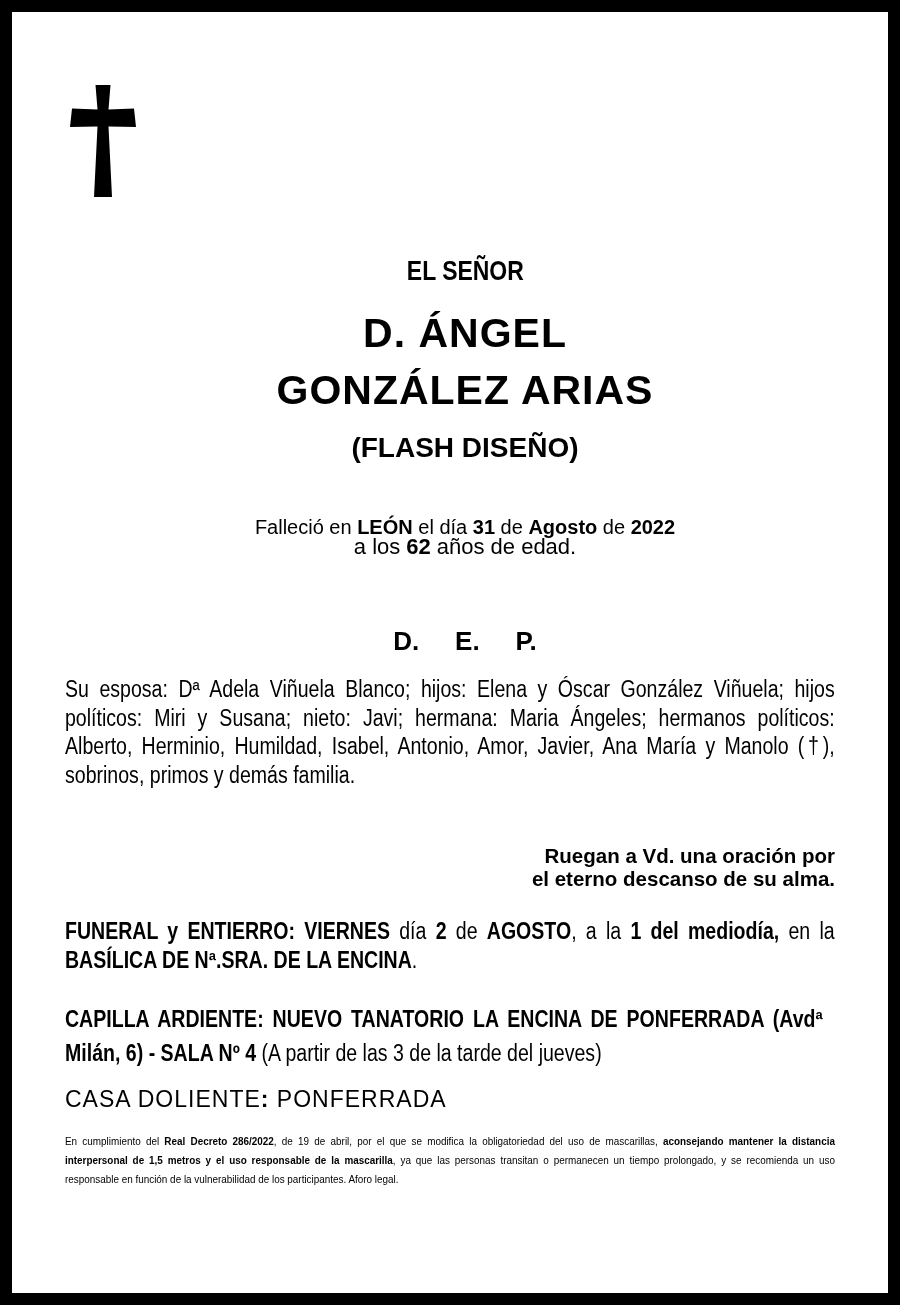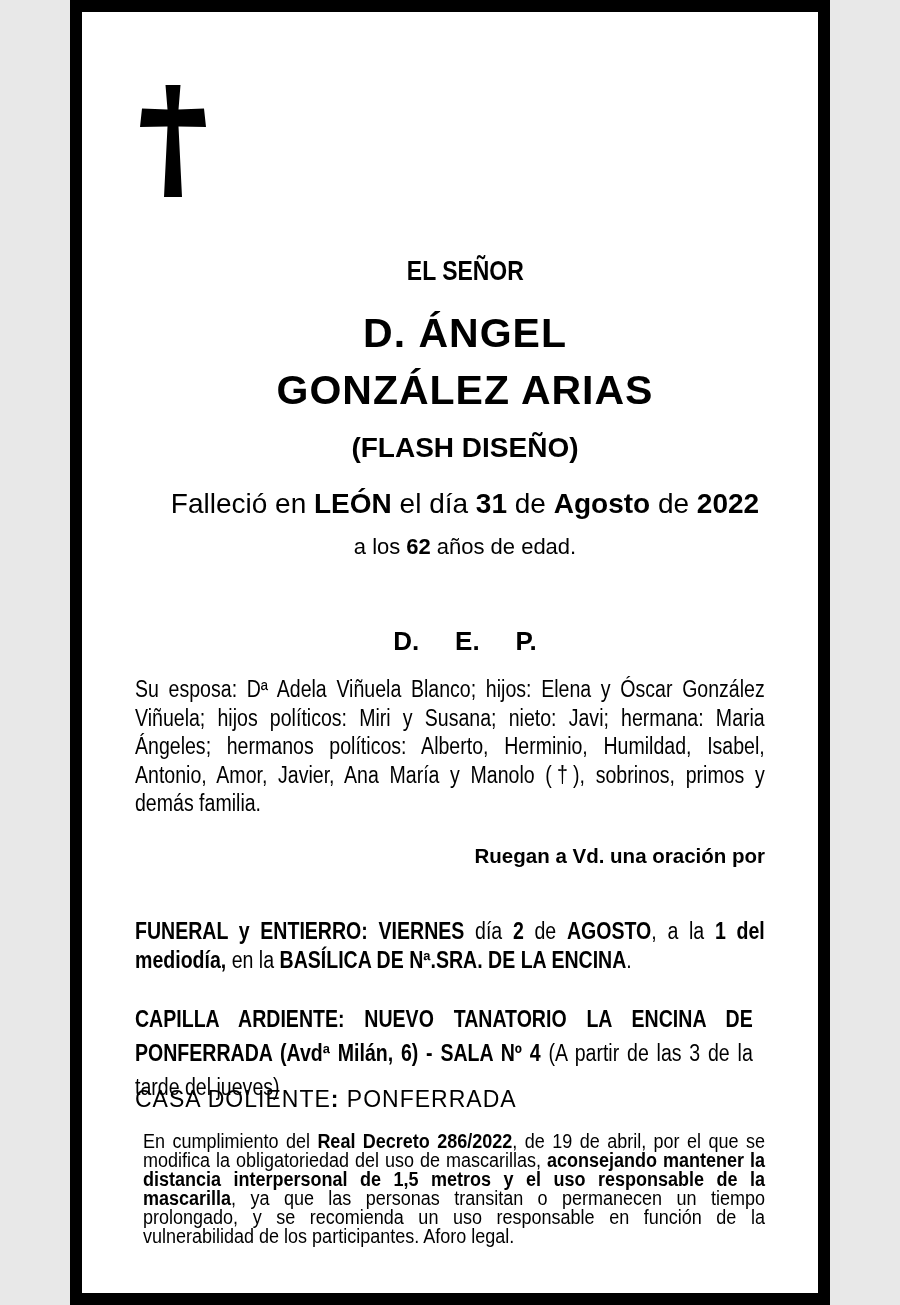--- a/index.html
+++ b/index.html
@@ -1,18 +1,18 @@
 <!DOCTYPE html>
 <html lang="es"><head>
 <meta charset="utf-8">
 <style>
   html,body{margin:0;padding:0;background:#e8e8e8;}
   .page{
     position:relative;
-    width:760px;height:1305px;
+    width:900px;height:1305px;
     box-sizing:border-box;
     margin:0 auto;
     background:#ffffff;
     border:12px solid #000000;
     color:#000000;
     font-family:"Liberation Sans","DejaVu Sans",sans-serif;
     overflow:hidden;
   }
   .abs{position:absolute;}
   .center{text-align:center;left:30px;right:0;}
@@ -20,31 +20,31 @@
   
   .cx{transform:scaleX(0.85);transform-origin:0 0;width:117.6%;}
   .cx90{transform:scaleX(0.90);transform-origin:0 0;width:111.1%;}
   .cxc{display:inline-block;transform:scaleX(0.82);transform-origin:50% 0;white-space:nowrap;}
 
   #crossbox{top:73px;left:58px;width:66px;height:112px;}
   #prefix{top:244px;font-size:28px;font-weight:bold;line-height:1.1;}
   #name1{top:298px;font-size:41px;font-weight:bold;letter-spacing:1px;line-height:1.15;}
   #name2{top:355px;font-size:41px;font-weight:bold;letter-spacing:1px;line-height:1.15;}
   #alias{top:420px;font-size:28px;font-weight:bold;line-height:1.15;}
-  #death{top:476px;font-size:28px;}
+  #death{top:504px;font-size:20px;}
   #age{top:522px;font-size:22px;}
   #age .b{padding:0 6px;}
   #sacr{top:567px;font-size:22px;}
   #dep{top:614px;font-size:26px;font-weight:bold;word-spacing:1.1em;}
   #family{top:663px;left:53px;right:53px;font-size:23px;line-height:28.6px;text-align:justify;}
   #prayer{top:832px;left:300px;right:53px;text-align:right;font-size:20.5px;line-height:23px;font-weight:bold;}
   #funeral{top:905px;left:53px;right:53px;font-size:23px;line-height:29px;text-align:justify;}
   #capilla{top:990px;left:53px;right:65px;font-size:23px;line-height:34px;text-align:justify;}
   #casa{top:1074px;left:53px;right:53px;font-size:23px;letter-spacing:1px;}
-  #legal{top:1120px;left:53px;right:53px;font-size:20px;line-height:19px;text-align:justify;margin-left:8px;}
+  #legal{top:1120px;left:53px;right:53px;font-size:11px;line-height:19px;text-align:justify;}
   svg{display:block;}
 </style>
 </head>
 <body>
 
 <div class="page">
 
   <div id="crossbox" class="abs">
     <svg width="66" height="112" viewBox="0 0 66 112" aria-hidden="true">
       <path fill="#000" d="M25.5,0 L40.5,0 L38.5,24.5 L64,23.5 L66,42 L38.5,41.5 L42,112 L24,112 L27.5,41.5 L0,42 L2,23.5 L27.5,24.5 Z"></path>
@@ -67,20 +67,21 @@
 
 
   <div id="dep" class="abs center">D. E. P.</div>
 
   <div id="family" class="abs">
     <div class="cx">Su esposa: Dª Adela Viñuela Blanco; hijos: Elena y Óscar González Viñuela; hijos políticos: Miri y Susana; nieto: Javi; hermana: Maria Ángeles; hermanos políticos: Alberto, Herminio, Humildad, Isabel, Antonio, Amor, Javier, Ana María y Manolo (†), sobrinos, primos y demás familia.</div>
   </div>
 
   <div id="prayer" class="abs">
     <div>Ruegan a Vd. una oración por</div>
+    <div>el eterno descanso de su alma.</div>
   </div>
 
   <div id="funeral" class="abs">
     <div class="cx"><span class="b">FUNERAL y ENTIERRO: VIERNES </span><span>día </span><span class="b">2</span><span> de </span><span class="b">AGOSTO</span><span>, a la </span><span class="b">1 del mediodía,</span><span> en la </span><span class="b">BASÍLICA DE Nª.SRA. DE LA ENCINA</span><span>.</span></div>
   </div>
 
   <div id="capilla" class="abs">
     <div class="cx"><span class="b">CAPILLA ARDIENTE: NUEVO TANATORIO LA ENCINA DE PONFERRADA (Avdª Milán, 6) - SALA Nº 4 </span><span>(A partir de las 3 de la tarde del jueves)</span></div>
   </div>
 

